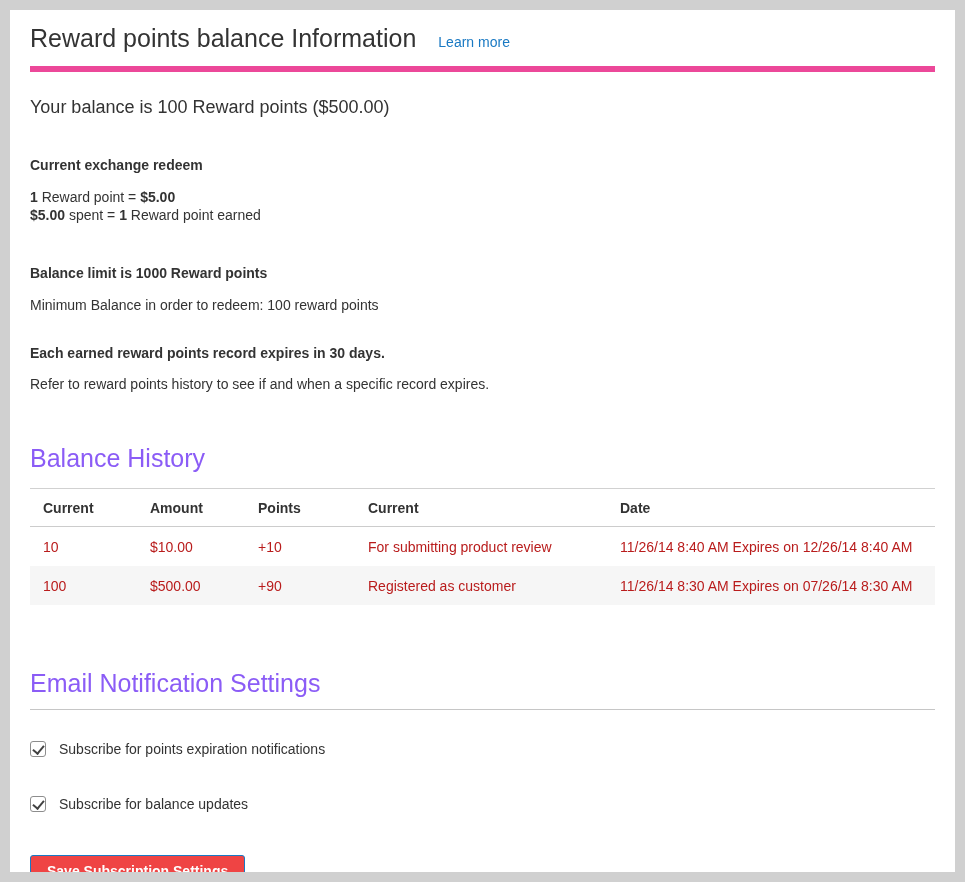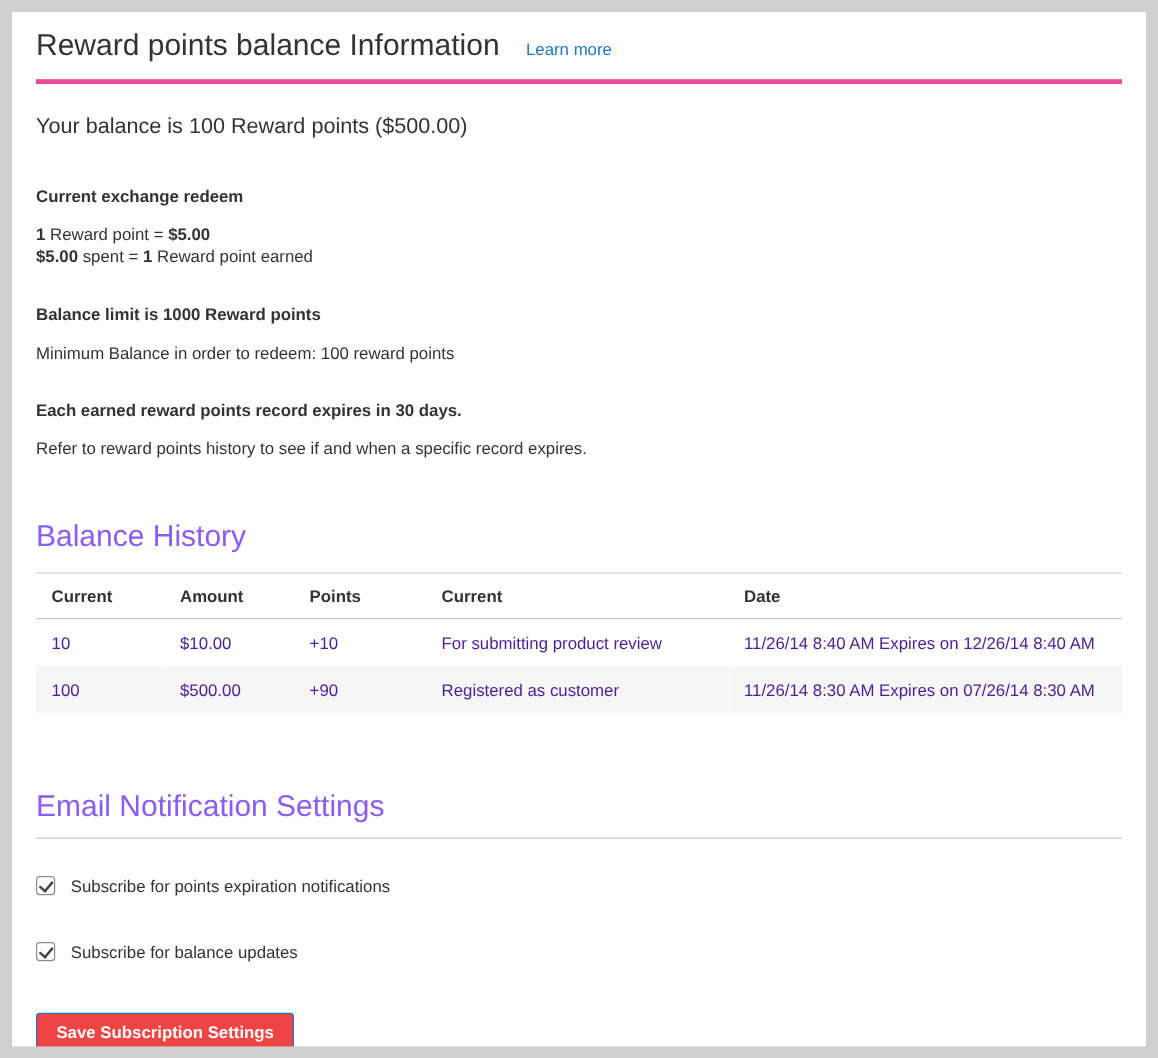--- a/index.html
+++ b/index.html
@@ -17,21 +17,21 @@
     height: 862px;
     padding: 14px 20px 26px 20px;
     overflow: hidden;
   }
 
   
   .title-row {
     display: flex;
     align-items: baseline;
     padding-bottom: 13px;
-    border-bottom: 4px solid #ec4899;
+    border-bottom: 6px solid #ec4899;
   }
   .page-title {
     font-size: 25px;
     font-weight: 300;
     color: #333;
     letter-spacing: 0;
   }
   .learn-more {
     margin-left: 22px;
     font-size: 14px;
@@ -52,21 +52,21 @@
     font-weight: 400;
   }
   .rates-heading {
     margin-top: 39px;
     font-weight: 700;
   }
   .rates-lines {
     margin-top: 15px;
     line-height: 18px;
   }
-  .limit-line   { margin-top: 32px; font-weight: 700; }
+  .limit-line   { margin-top: 41px; font-weight: 700; }
   .minimum-line { margin-top: 16px; }
   .expire-line  { margin-top: 32px; font-weight: 700; }
   .refer-line   { margin-top: 15px; }
   b, strong { font-weight: 700; }
 
   
   .history-heading { margin-top: 52px; }
   table.history {
     margin-top: 15px;
     width: 100%;
@@ -81,21 +81,21 @@
   table.history col.c-date    { width: auto; }
   table.history th {
     text-align: left;
     font-weight: 700;
     padding: 11px 10px 10px 13px;
     border-bottom: 1px solid #cccccc;
     color: #333;
   }
   table.history td {
     padding: 12px 10px 11px 13px;
-    color: #4c1d95;
+    color: #b91c1c;
     white-space: nowrap;
     overflow: hidden;
   }
   table.history tr.stripe td { background: #f6f6f6; }
 
   
   .settings-heading-row {
     margin-top: 64px;
     padding-bottom: 11px;
     border-bottom: 1px solid #c6c6c6;

